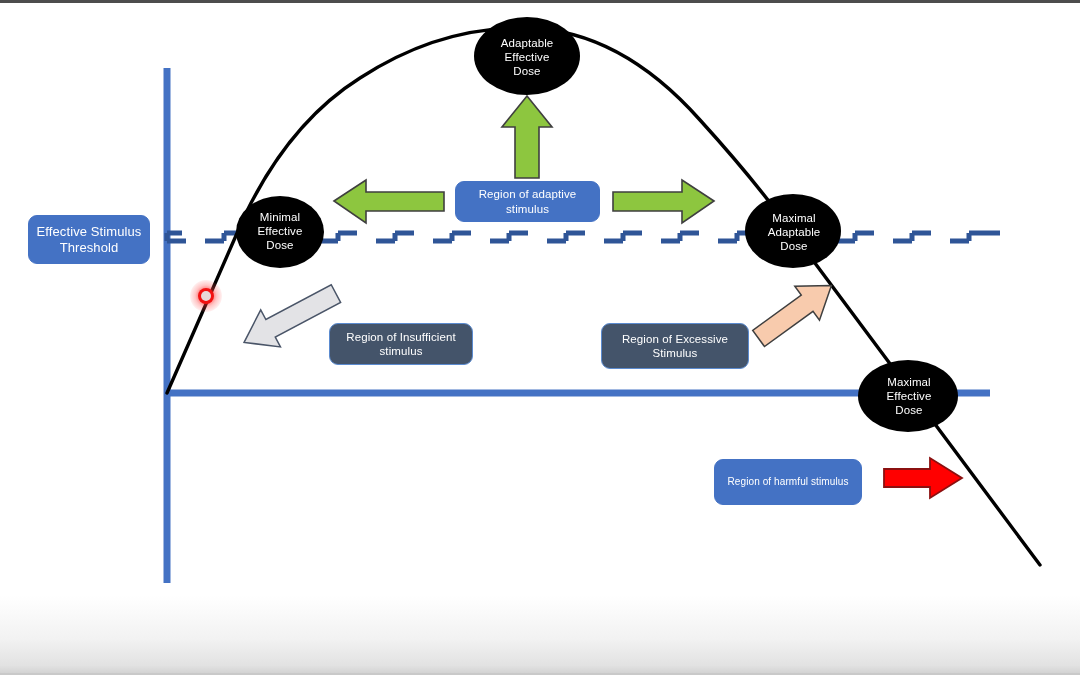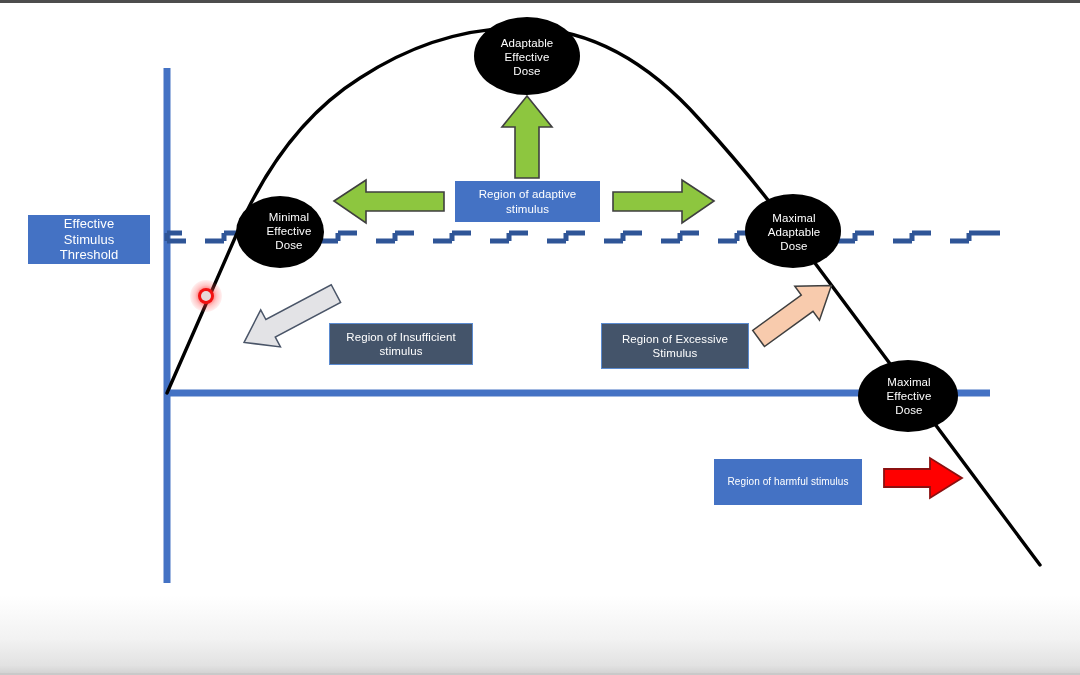--- a/index.html
+++ b/index.html
@@ -23,39 +23,40 @@
 
   
   .lbl{
     position:absolute;
     box-sizing:border-box;
     color:#ffffff;
     text-align:center;
     display:flex;align-items:center;justify-content:center;
     line-height:1.22;
     letter-spacing:.1px;
-    padding:2px 8px;
+    padding:2px 0;
+    border-radius:9px;
   }
   .lbl.blue{background:#4472C4;border:1px solid #4472C4;}
   .lbl.navy{background:#44546A;border:1.5px solid #5B8BD0;}
 
   #box-threshold{left:28px;top:215px;width:122px;height:49px;font-size:13px;}
   #box-adaptive{left:455px;top:181px;width:145px;height:41px;font-size:11.5px;}
   #box-insufficient{left:329px;top:323px;width:144px;height:42px;font-size:11.5px;}
   #box-excessive{left:601px;top:323px;width:148px;height:46px;font-size:11.5px;}
   #box-harmful{left:714px;top:459px;width:148px;height:46px;font-size:10px;}
 
   
   .node-txt{
     position:absolute;color:#ffffff;text-align:center;
     display:flex;align-items:center;justify-content:center;
     line-height:1.22;pointer-events:none;letter-spacing:.1px;
   }
   #node-txt-max-eff{left:477px;top:26px;width:100px;height:62px;font-size:11.5px;}
-  #node-txt-min-eff{left:245px;top:202px;width:88px;height:58px;font-size:11.5px;}
+  #node-txt-min-eff{left:236px;top:202px;width:88px;height:58px;font-size:11.5px;}
   #node-txt-max-adapt{left:750px;top:202px;width:88px;height:60px;font-size:11.5px;}
   #node-txt-max-tol{left:865px;top:367px;width:88px;height:58px;font-size:11.5px;}
 
   
   .cursor-dot{position:absolute;left:190px;top:280px;width:32px;height:32px;border-radius:50%;
     background:radial-gradient(circle,#ff0000 0%,#ff0000 14%,rgba(255,40,40,.62) 28%,rgba(255,70,70,.30) 48%,rgba(255,110,110,.10) 70%,rgba(255,255,255,0) 82%);}
   .cursor-core{position:absolute;left:201px;top:291px;width:10px;height:10px;border-radius:50%;
     background:#e8d8d8;box-shadow:0 0 0 3px #f21111;}
 </style>
 </head>

